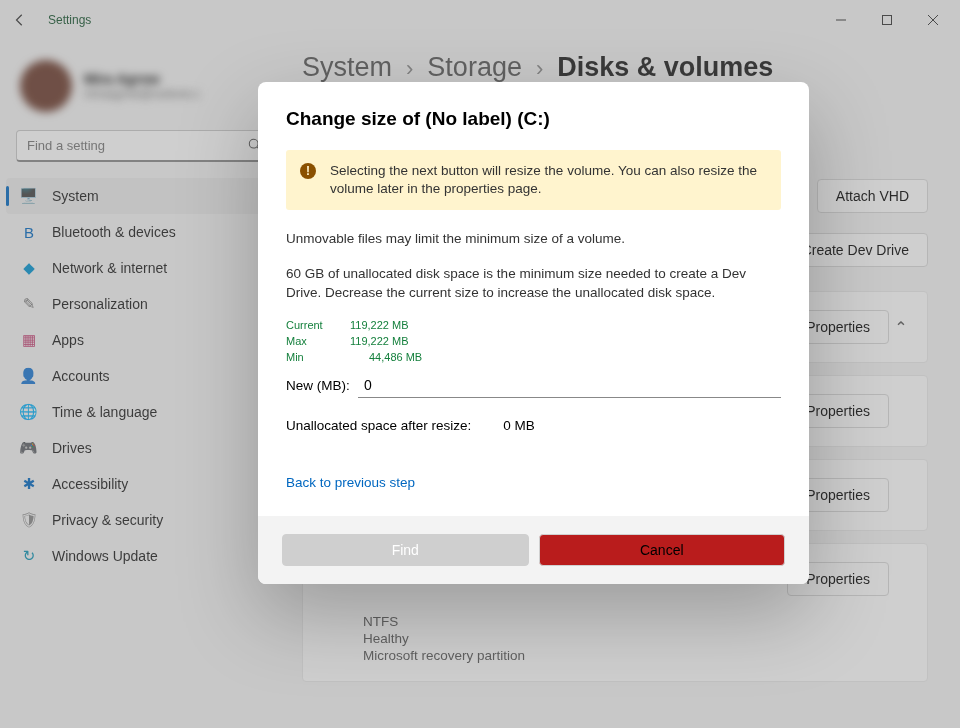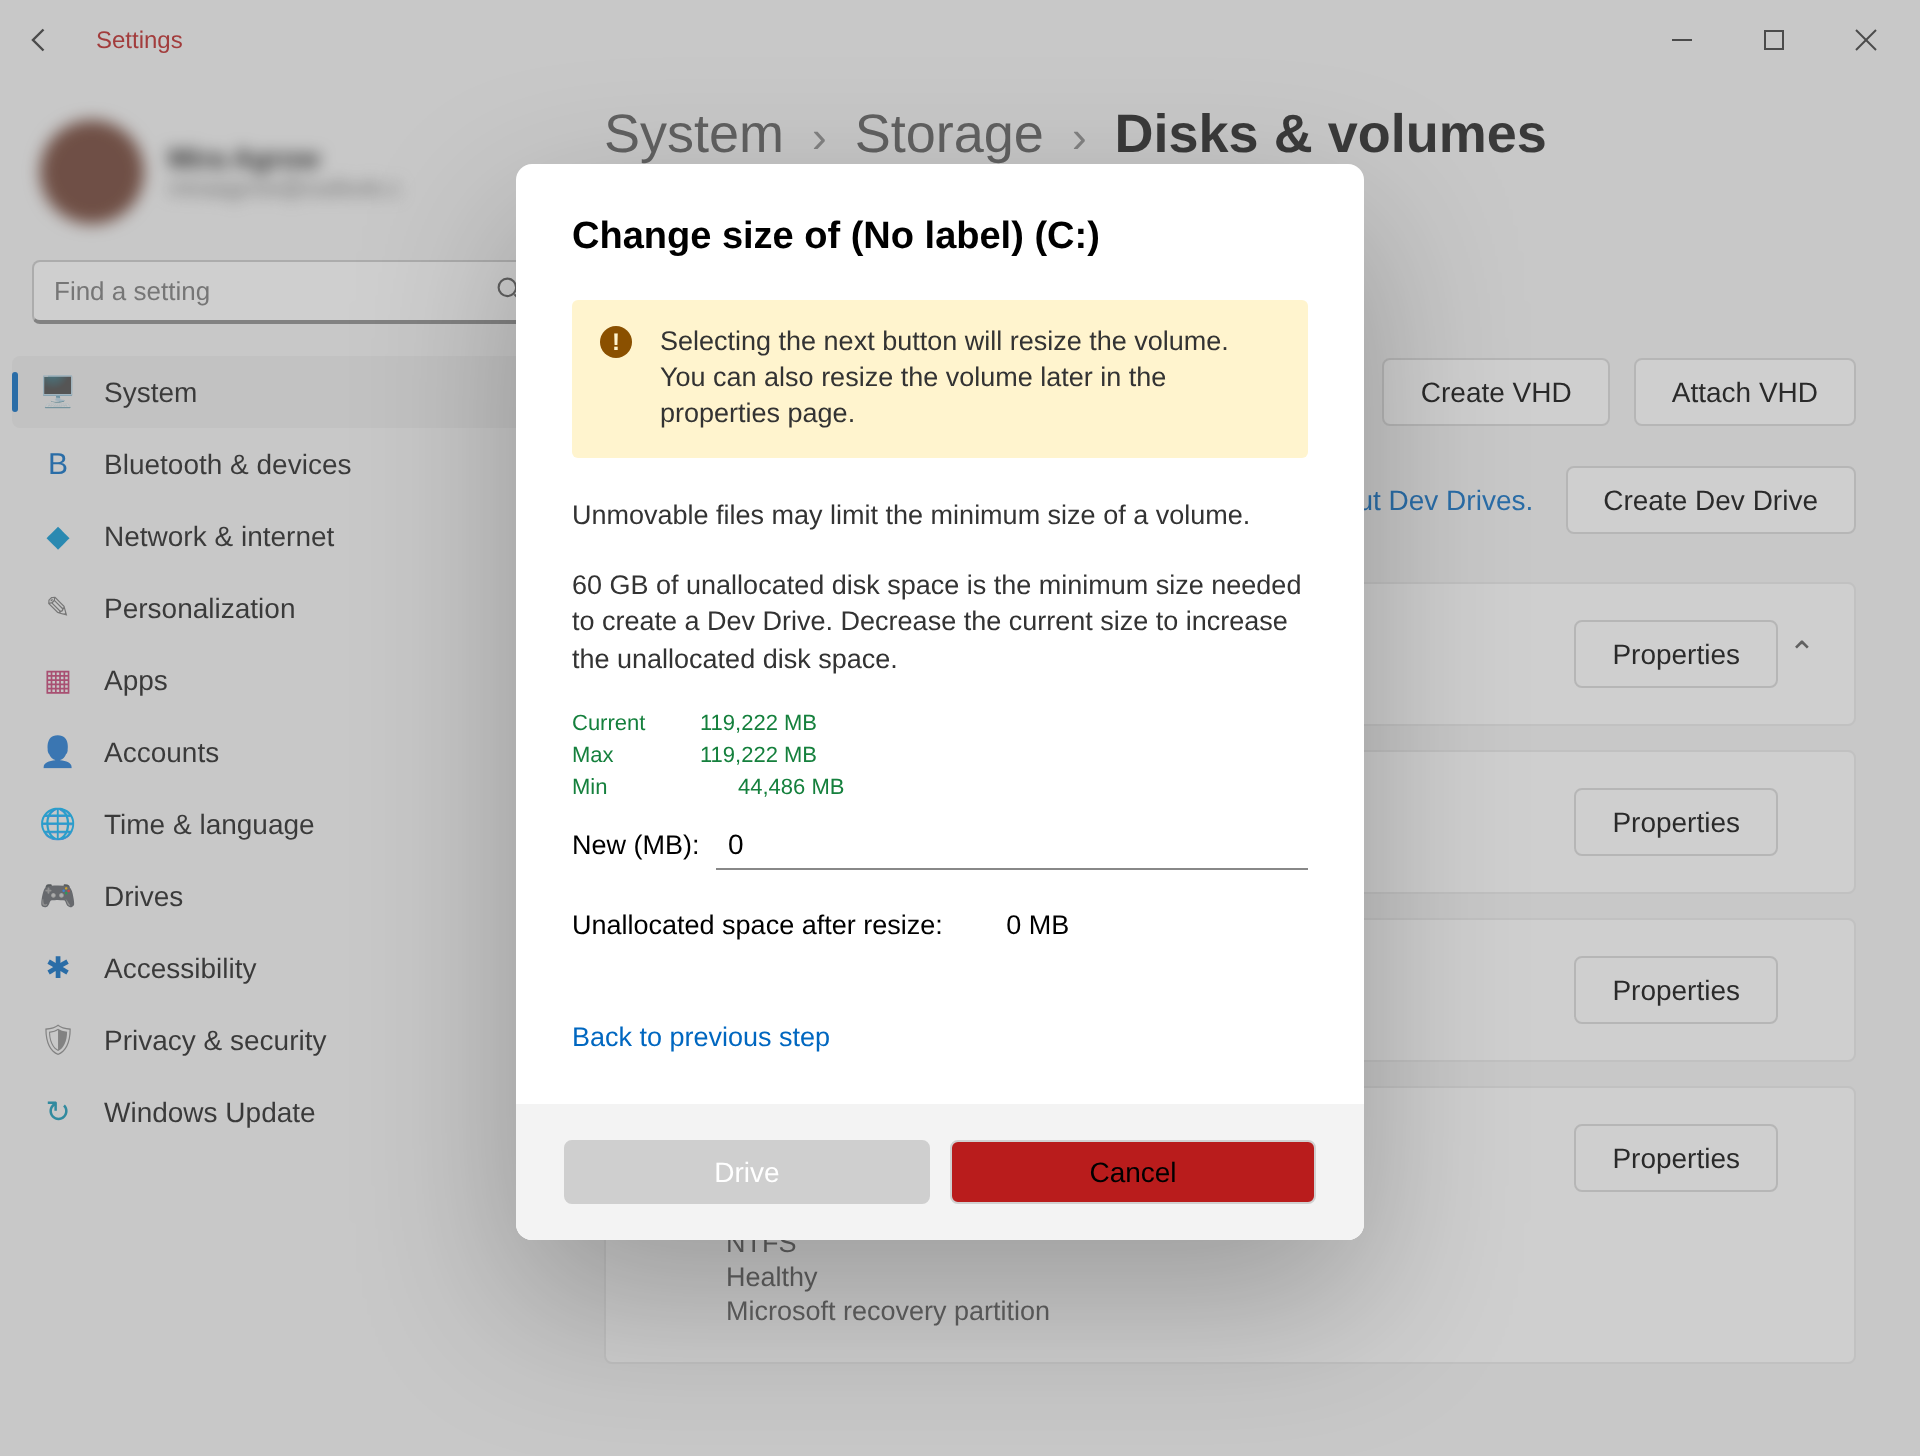--- a/index.html
+++ b/index.html
@@ -2,21 +2,21 @@
 <html><head>
 <meta charset="utf-8">
 <style>
 * { box-sizing: border-box; margin: 0; padding: 0; font-family: "Segoe UI", sans-serif; }
 body { width: 960px; height: 728px; overflow: hidden; background: #f3f3f3; position: relative; }
 
 
 .window { width: 100%; height: 100%; display: flex; flex-direction: column; background: #f3f3f3; position: relative; }
 .titlebar { display: flex; align-items: center; height: 40px; padding: 0 4px; }
 .back-btn { width: 32px; height: 32px; display: flex; align-items: center; justify-content: center; border: none; background: none; cursor: pointer; border-radius: 4px; }
-.titlebar .title { font-size: 12px; color: #b91c1c; margin-left: 12px; }
+.titlebar .title { font-size: 12px; color: #14532d; margin-left: 12px; }
 .spacer { flex: 1; }
 .win-btns { display: flex; align-items: center; }
 .win-btn { width: 46px; height: 32px; display: flex; align-items: center; justify-content: center; border: none; background: none; cursor: pointer; }
 
 .body { flex: 1; display: flex; }
 .sidebar { width: 286px; padding: 12px 6px 12px 6px; }
 .profile { display: flex; align-items: center; gap: 12px; padding: 8px 14px 18px 14px; filter: blur(4px); }
 .avatar { width: 52px; height: 52px; border-radius: 50%; background: #6b3a2b; }
 .profile-text .name { font-weight: 600; font-size: 14px; }
 .profile-text .email { font-size: 12px; color: #666; }
@@ -45,21 +45,21 @@
 .volume-row .prop-btn { display: flex; align-items: center; gap: 4px; margin-left: 28px; }
 .volume-row .expand { color: #555; width: 16px; text-align: center; }
 
 .vol-details { padding: 0 24px 16px 60px; font-size: 13.5px; color: #555; }
 .vol-details div { margin-bottom: 2px; }
 
 
 .dim { position: absolute; inset: 0; background: rgba(120,120,120,0.35); z-index: 5; }
 
 
-.dialog { position: absolute; left: 258px; top: 82px; width: 424px; background: #fff; border-radius: 8px; box-shadow: 0 30px 80px rgba(0,0,0,0.25); z-index: 10; overflow: hidden; }
+.dialog { position: absolute; left: 258px; top: 82px; width: 551px; background: #fff; border-radius: 8px; box-shadow: 0 30px 80px rgba(0,0,0,0.25); z-index: 10; overflow: hidden; }
 .dialog-body { padding: 26px 28px 6px 28px; }
 .dialog h2 { font-size: 19px; font-weight: 600; margin-bottom: 20px; }
 .banner { background: #fff4ce; border-radius: 3px; padding: 12px 14px; display: flex; gap: 14px; align-items: flex-start; margin-bottom: 20px; }
 .banner .warn { width: 16px; height: 16px; background: #8a5000; border-radius: 50%; color: #fff4ce; font-size: 12px; display: flex; align-items: center; justify-content: center; font-weight: 700; flex: 0 0 16px; margin-top: 1px; }
 .banner .msg { font-size: 13.5px; line-height: 1.35; color: #333; }
 .dialog p.info { font-size: 13.5px; color: #333; line-height: 1.4; margin-bottom: 16px; }
 .stats { font-size: 11px; color: #15803d; }
 .stats .row { display: flex; margin-bottom: 4px; }
 .stats .row .k { width: 64px; }
 .newsize { display: flex; align-items: center; margin: 10px 0 20px 0; font-size: 13.5px; }
@@ -260,16 +260,16 @@
       <label>New (MB):</label>
       <input type="text" value="0" style="">
     </div>
     <div class="unalloc">
       <span>Unallocated space after resize:</span>
       <span class="val">0 MB</span>
     </div>
     <span class="backlink">Back to previous step</span>
   </div>
   <div class="dialog-footer">
-    <button class="next">Drive</button>
+    <button class="next">Find</button>
     <button class="cancel">Cancel</button>
   </div>
 </div>
 
 </body></html>

